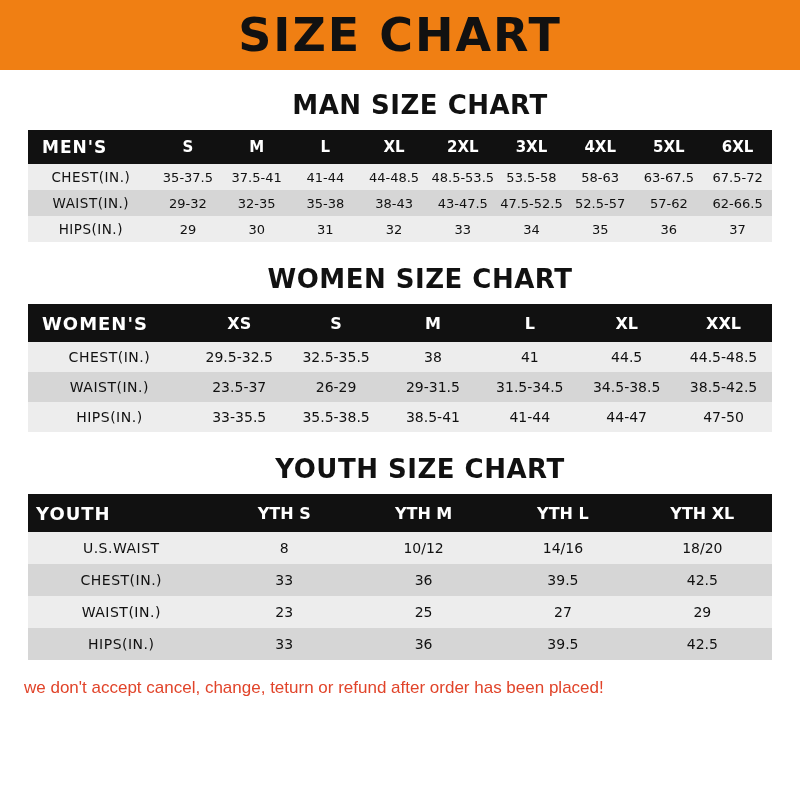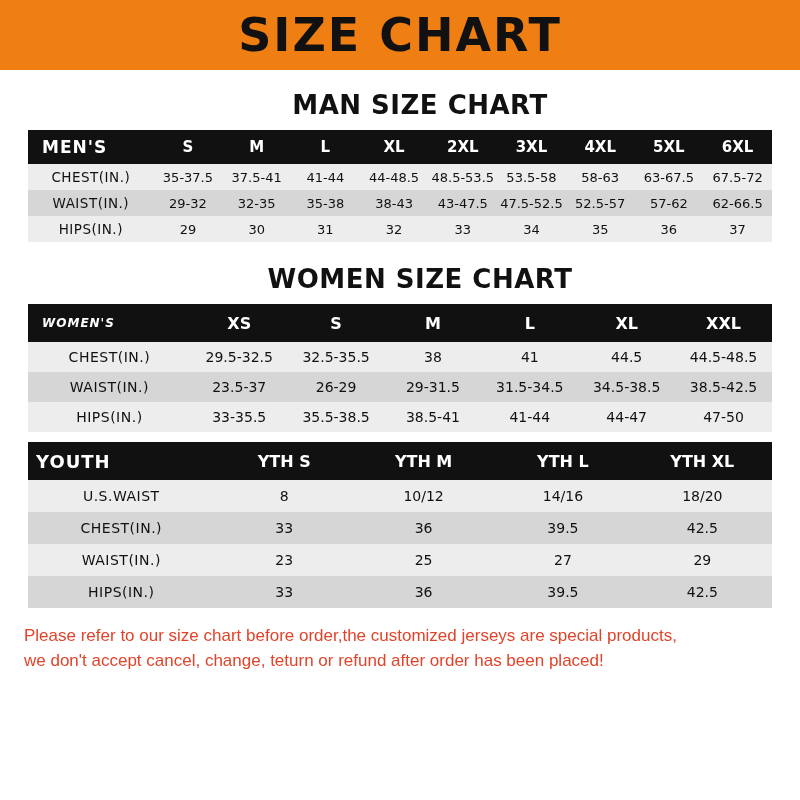--- a/index.html
+++ b/index.html
@@ -90,21 +90,21 @@
     font-size: 13.5px;
     letter-spacing: 0.5px;
     color: #111111;
     text-align: center;
   }
   tr.band-light td { background: #EDEDED; }
   tr.band-dark td  { background: #D6D6D6; }
 
   
   table.women thead th { height: 38px; font-size: 16px; }
-  table.women thead th.rowhead { font-size: 12px; font-style: italic; }
+  table.women thead th.rowhead { font-size: 18px; }
   table.women tbody td { height: 30px; font-size: 14px; }
   table.women tbody td.rowhead { font-size: 14px; }
 
   table.youth thead th { height: 38px; font-size: 16px; }
   table.youth thead th.rowhead { font-size: 18px; padding-left: 8px; }
   table.youth tbody td { height: 32px; font-size: 14px; }
   table.youth tbody td.rowhead { font-size: 14px; }
 
   
   .footer-note {
@@ -223,20 +223,21 @@
           <td>35.5-38.5</td>
           <td>38.5-41</td>
           <td>41-44</td>
           <td>44-47</td>
           <td>47-50</td>
         </tr>
       </tbody>
     </table>
   </div>
 
+  <div class="section-title sec-youth-title">YOUTH SIZE CHART</div>
   <div class="chart-wrap">
     <table class="chart youth">
       <thead>
         <tr>
           <th class="rowhead" style="width:24%">YOUTH</th>
           <th>YTH S</th>
           <th>YTH M</th>
           <th>YTH L</th>
           <th>YTH XL</th>
         </tr>
@@ -268,17 +269,16 @@
           <td>33</td>
           <td>36</td>
           <td>39.5</td>
           <td>42.5</td>
         </tr>
       </tbody>
     </table>
   </div>
 
   <div class="footer-note">
-    <span class="footer-line">Please refer to our size chart before order,the customized jerseys are special products,</span>
     <span class="footer-line">we don't accept cancel, change, teturn or refund after order has been placed!</span>
   </div>
 
 </div>
 
 </body></html>

